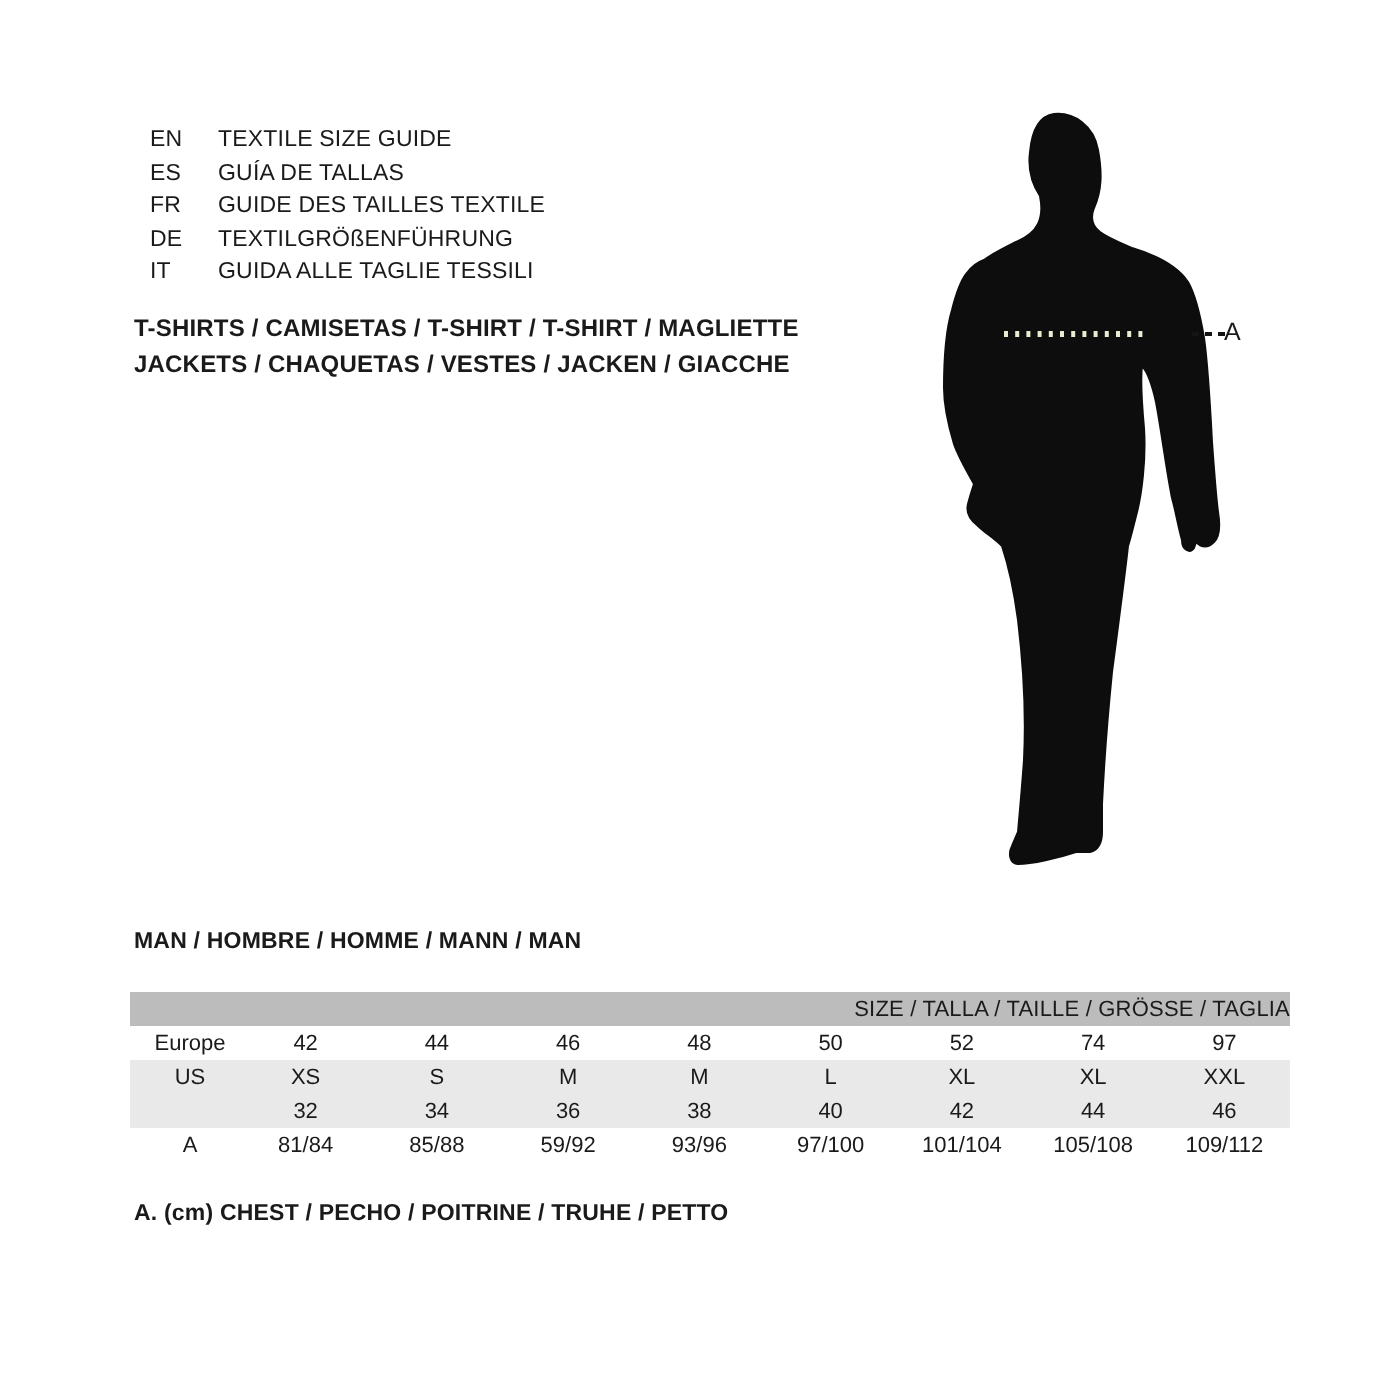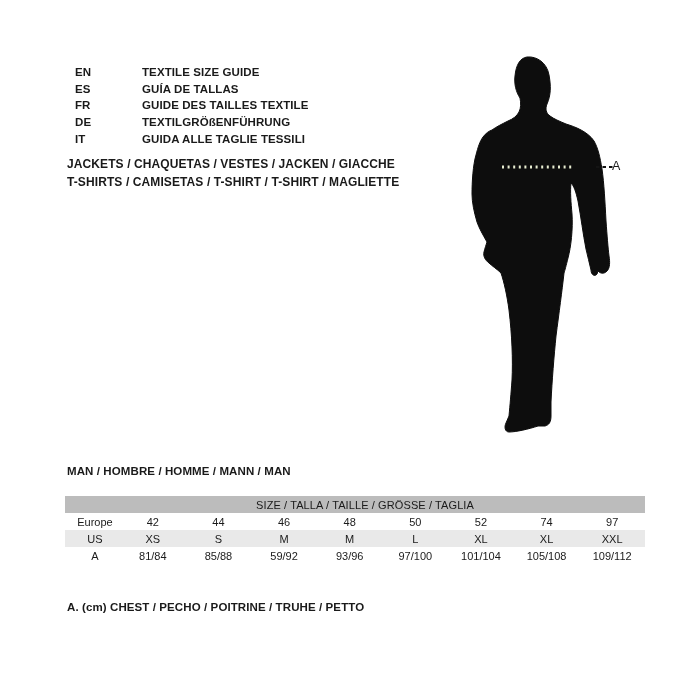--- a/index.html
+++ b/index.html
@@ -17,21 +17,21 @@
     position:relative;
     background:var(--page_bg);
     font-family:"Liberation Sans", sans-serif;
     color:var(--text);
     overflow:hidden;
   }
   .abs{position:absolute;}
 
   
   .lang-guide{left:75px;top:64px;}
-  .lang-row{display:flex;align-items:center;height:16.6px;font-size:11.5px;font-weight:bold;letter-spacing:.1px;gap:33px;}
+  .lang-row{display:flex;align-items:flex-start;height:16.6px;font-size:11.5px;font-weight:normal;letter-spacing:.1px;}
   .lang-code{width:34px;flex:none;}
   .lang-label{white-space:nowrap;}
 
   
   .categories{left:67px;top:155px;font-size:12px;font-weight:bold;line-height:18px;white-space:nowrap;letter-spacing:.1px;}
 
   
   .figure-wrap{left:455px;top:50px;width:200px;height:395px;}
   .figure-wrap svg{display:block;width:200px;height:395px;}
   .silhouette{fill:var(--silhouette);stroke:var(--silhouette);stroke-width:1;stroke-linejoin:round;}
@@ -39,21 +39,21 @@
   .dashes{stroke:var(--dash);stroke-width:2;stroke-dasharray:3.5 3;fill:none;}
   .measure-label{left:612px;top:159px;font-size:12.5px;}
 
   
   .man-heading{left:67px;top:465px;font-size:11.5px;font-weight:bold;white-space:nowrap;letter-spacing:.1px;}
 
   
   .size-table{left:65px;top:496px;width:580px;border-collapse:collapse;table-layout:fixed;font-size:11px;}
   .size-table th{
     background:var(--header_bg);
-    font-weight:normal;text-align:center;
+    font-weight:normal;text-align:right;
     height:17px;padding:0 0 0 20px;letter-spacing:.1px;
   }
   .size-table td{height:17px;padding:0;text-align:center;font-weight:normal;}
   .size-table td.lbl{text-align:center;padding-left:5px;margin-left:42px;}
   .size-table tr.shade td{background:var(--shade_bg);}
   .col-lbl{width:55px;}
 
   
   .footnote{left:67px;top:601px;font-size:11.5px;font-weight:bold;white-space:nowrap;letter-spacing:.1px;}
 </style>
@@ -77,22 +77,22 @@
     <span class="lang-code">DE</span>
     <span class="lang-label">TEXTILGRÖßENFÜHRUNG</span>
   </div>
   <div class="lang-row">
     <span class="lang-code">IT</span>
     <span class="lang-label">GUIDA ALLE TAGLIE TESSILI</span>
   </div>
 </div>
 
 <div class="abs categories">
+  <div>T-SHIRTS / CAMISETAS / T-SHIRT / T-SHIRT / MAGLIETTE</div>
   <div>JACKETS / CHAQUETAS / VESTES / JACKEN / GIACCHE</div>
-  <div>T-SHIRTS / CAMISETAS / T-SHIRT / T-SHIRT / MAGLIETTE</div>
 </div>
 
 <div class="abs figure-wrap">
   <svg viewBox="0 0 200 395" aria-hidden="true">
     <path class="silhouette" d="M72,7
       C82,6 92,13 94,25
       C96,36 96,45 92,54
       C90,59 91,63 95,66
       C99,69 104,71 111,74
       C121,77 133,82 139,91
@@ -174,20 +174,31 @@
       <td class="lbl">US</td>
       <td>XS</td>
       <td>S</td>
       <td>M</td>
       <td>M</td>
       <td>L</td>
       <td>XL</td>
       <td>XL</td>
       <td>XXL</td>
     </tr>
+    <tr class="shade">
+      <td class="lbl"></td>
+      <td>32</td>
+      <td>34</td>
+      <td>36</td>
+      <td>38</td>
+      <td>40</td>
+      <td>42</td>
+      <td>44</td>
+      <td>46</td>
+    </tr>
     <tr>
       <td class="lbl">A</td>
       <td>81/84</td>
       <td>85/88</td>
       <td>59/92</td>
       <td>93/96</td>
       <td>97/100</td>
       <td>101/104</td>
       <td>105/108</td>
       <td>109/112</td>

